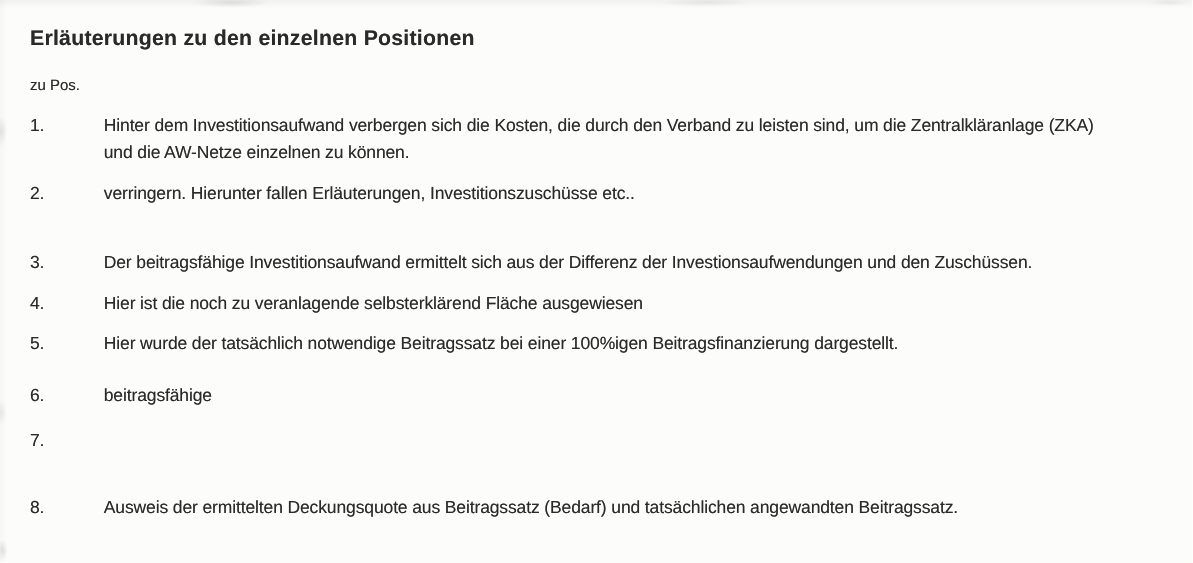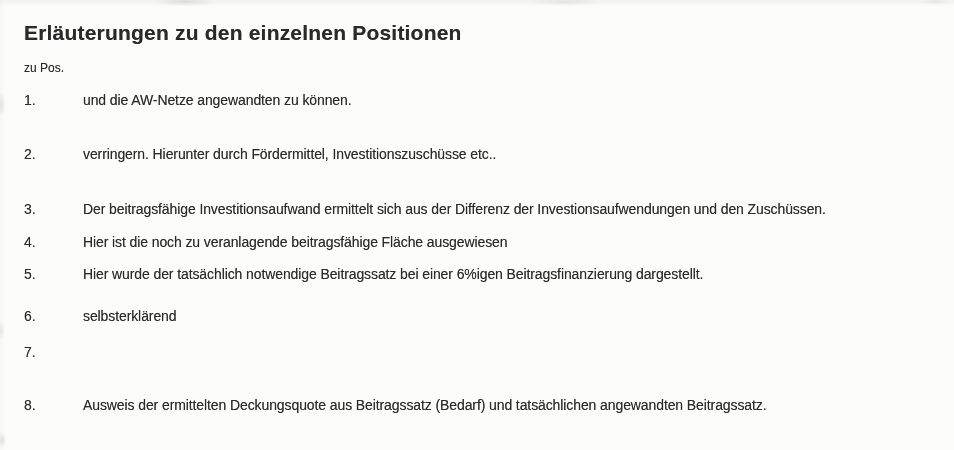--- a/index.html
+++ b/index.html
@@ -28,21 +28,21 @@
       radial-gradient(7px 18px at 1px 105px, rgba(0,0,0,0.09), transparent 70%),
       radial-gradient(6px 14px at 1px 330px, rgba(0,0,0,0.07), transparent 70%),
       radial-gradient(6px 12px at 2px 440px, rgba(0,0,0,0.10), transparent 70%),
       linear-gradient(to bottom, rgba(0,0,0,0.045), rgba(0,0,0,0) 7px),
       linear-gradient(to right, rgba(0,0,0,0.025), rgba(0,0,0,0) 6px);
   }
   .doc-title {
     position: absolute;
     left: 24px;
     top: 21px;
-    font-size: 21px;
+    font-size: 17px;
     font-weight: bold;
     letter-spacing: 0.2px;
     white-space: nowrap;
     text-shadow: 0 0 0.5px rgba(40,40,40,0.55);
   }
   .doc-lead {
     position: absolute;
     left: 24px;
     top: 61px;
     font-size: 12px;
@@ -75,56 +75,57 @@
 
 <div class="page">
   <div class="scan-noise"></div>
 
   <div class="doc-title">Erläuterungen zu den einzelnen Positionen</div>
   <div class="doc-lead">zu Pos.</div>
 
   <div class="item" style="top:90px">
     <span class="num">1.</span>
     <div class="body">
-      <div class="line">und die AW-Netze angewandten zu können.</div>
+      <div class="line">Hinter dem Investitionsaufwand verbergen sich die Kosten, die durch den Verband zu leisten sind, um die Zentralkläranlage (ZKA)</div>
+      <div class="line">und die AW-Netze einzelnen zu können.</div>
     </div>
   </div>
 
   <div class="item" style="top:144px">
     <span class="num">2.</span>
     <div class="body">
-      <div class="line">verringern. Hierunter durch Fördermittel, Investitionszuschüsse etc..</div>
+      <div class="line">verringern. Hierunter fallen Erläuterungen, Investitionszuschüsse etc..</div>
     </div>
   </div>
 
   <div class="item" style="top:199px">
     <span class="num">3.</span>
     <div class="body">
       <div class="line">Der beitragsfähige Investitionsaufwand ermittelt sich aus der Differenz der Investionsaufwendungen und den Zuschüssen.</div>
     </div>
   </div>
 
   <div class="item" style="top:232px">
     <span class="num">4.</span>
     <div class="body">
-      <div class="line">Hier ist die noch zu veranlagende beitragsfähige Fläche ausgewiesen</div>
+      <div class="line">Hier ist die noch zu veranlagende selbsterklärend Fläche ausgewiesen</div>
     </div>
   </div>
 
   <div class="item" style="top:264px">
     <span class="num">5.</span>
     <div class="body">
-      <div class="line">Hier wurde der tatsächlich notwendige Beitragssatz bei einer 6%igen Beitragsfinanzierung dargestellt.</div>
+      <div class="line">Hier wurde der tatsächlich notwendige Beitragssatz bei einer 100%igen Beitragsfinanzierung dargestellt.</div>
     </div>
   </div>
 
   <div class="item" style="top:306px">
     <span class="num">6.</span>
     <div class="body">
-      <div class="line">selbsterklärend</div>
+      <div class="line">beitragsfähige</div>
     </div>
   </div>
 
   <div class="item" style="top:342px">
     <span class="num">7.</span>
     <div class="body">
     </div>
   </div>
 
   <div class="item" style="top:395px">

